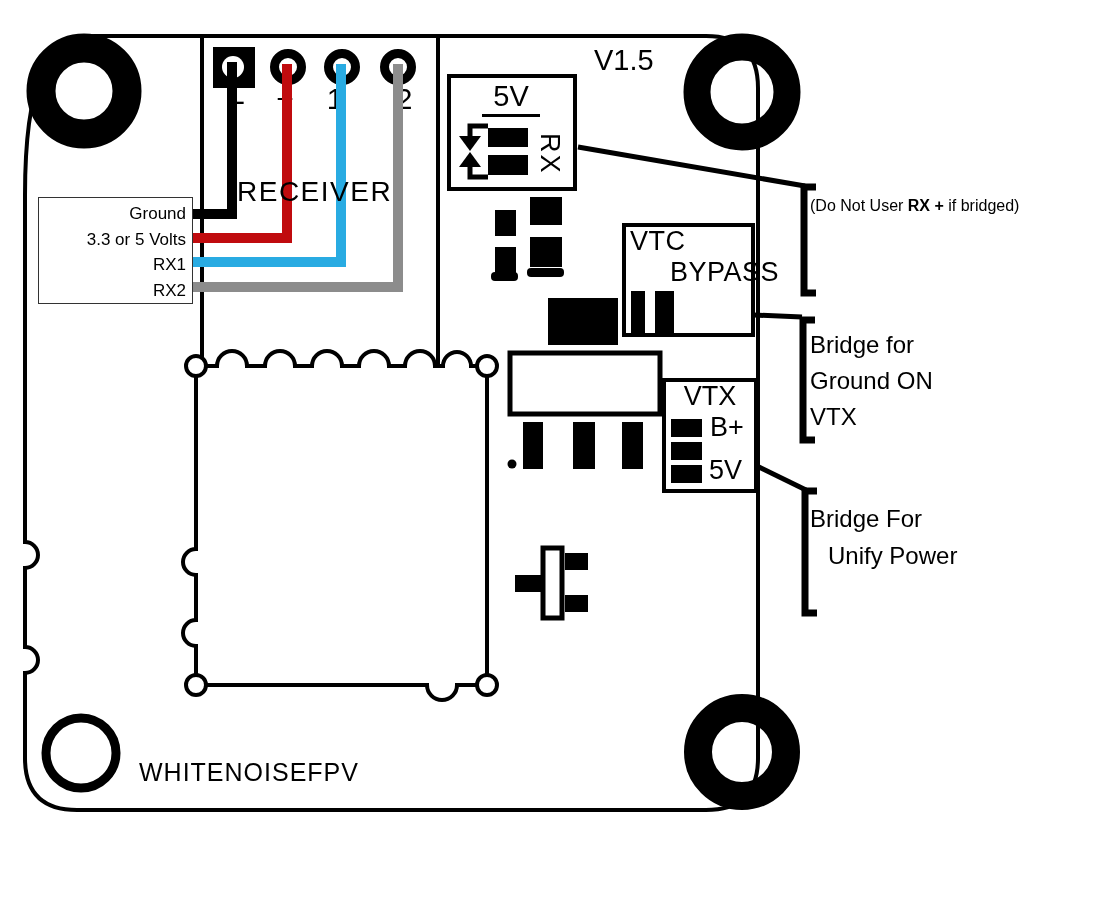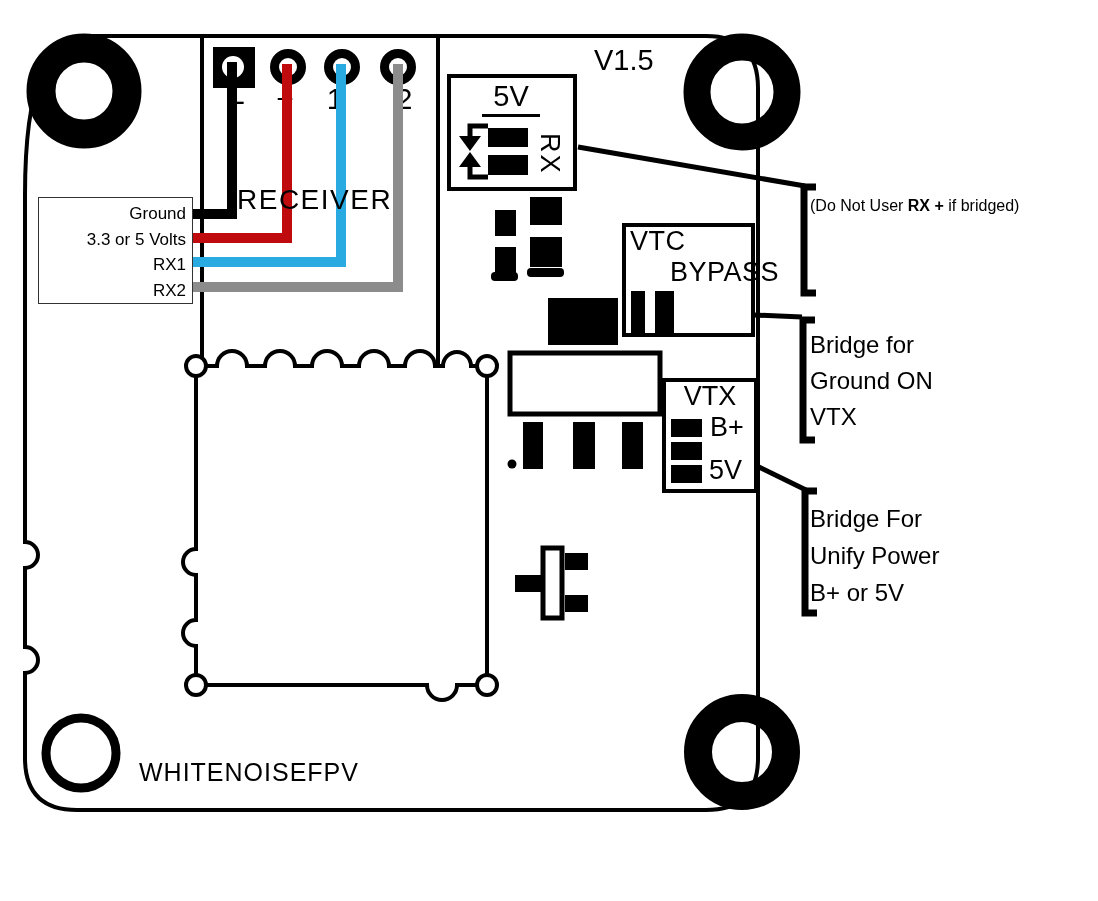--- a/index.html
+++ b/index.html
@@ -121,21 +121,21 @@
 
   <div class="layer over">
 
     <div class="abs legend-box" style="left:38px; top:197px; width:155px; height:107px;">
       <div>Ground</div>
       <div>3.3 or 5 Volts</div>
       <div>RX1</div>
       <div>RX2</div>
     </div>
 
-    <div class="abs receiver-title" style="left:237px; top:184px;">RECEIVER</div>
+    <div class="abs receiver-title" style="left:237px; top:176px;">RECEIVER</div>
 
     <div class="abs version" style="left:594px; top:44px;">V1.5</div>
 
     <div class="abs box" style="left:447px; top:74px; width:130px; height:117px;"></div>
     <div class="abs fivev-label" style="left:482px; top:80px;">5V</div>
     <div class="abs rx-vert" style="left:534px; top:133px; height:56px;">RX</div>
 
     <div class="abs box" style="left:622px; top:223px; width:133px; height:114px;"></div>
     <div class="abs vtc-text" style="left:630px; top:226px;">VTC</div>
     <div class="abs vtc-text" style="left:630px; top:257px;margin-left:40px;">BYPASS</div>
@@ -150,19 +150,18 @@
     </div>
 
     <div class="abs" style="left:810px; top:327px;">
       <div class="ann">Bridge for</div>
       <div class="ann">Ground ON</div>
       <div class="ann">VTX</div>
     </div>
 
     <div class="abs" style="left:810px; top:500px;">
       <div class="ann" style="line-height:37px;">Bridge For</div>
-      <div class="ann" style="line-height:37px;">Unify Power</div>
-      <div class="ann" style="line-height:37px;">B+ or 5V</div>
+      <div class="ann" style="line-height:37px;padding-left:18px;">Unify Power</div>
     </div>
 
     <div class="abs brand" style="left:139px; top:758px;">WHITENOISEFPV</div>
   </div>
 </div>
 
 </body></html>

